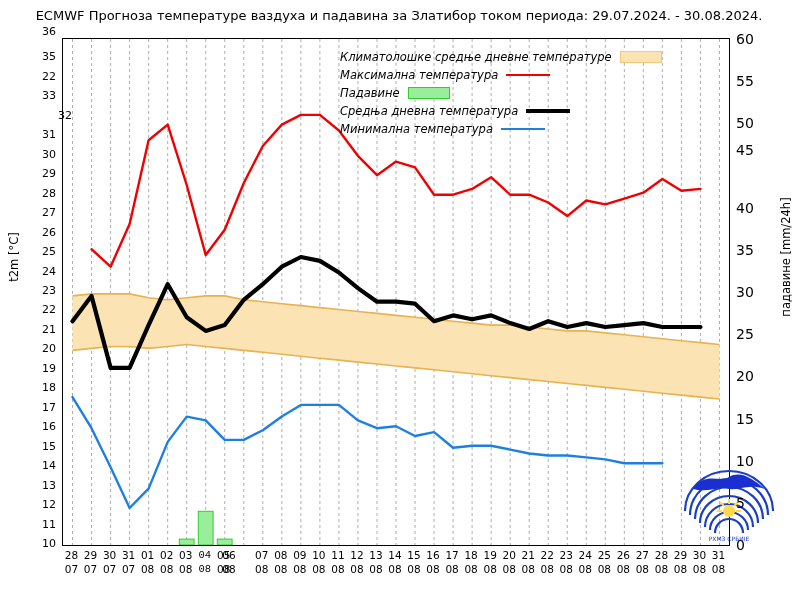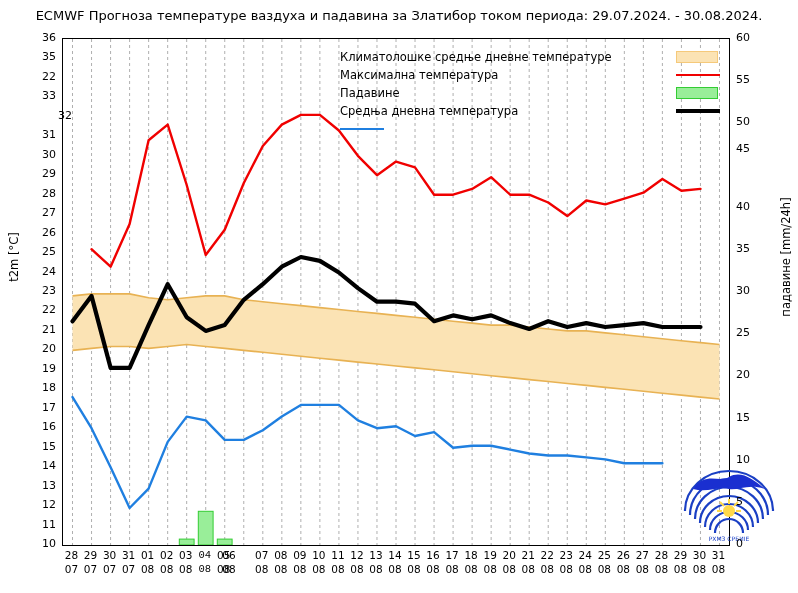--- a/index.html
+++ b/index.html
@@ -72,21 +72,21 @@
     position: absolute;
     width: 50px;
     text-align: right;
     font-size: 11px;
     color: #000000;
   }
   .ytick-right {
     position: absolute;
     width: 50px;
     text-align: left;
-    font-size: 11px;
+    font-size: 14px;
     color: #000000;
   }
   .xtick {
     position: absolute;
     width: 26px;
     text-align: center;
     font-size: 10.5px;
     color: #000000;
     line-height: 14px;
   }
@@ -94,22 +94,23 @@
     position: absolute;
     left: 340px;
     top: 48px;
     width: 380px;
     font-size: 11.5px;
     color: #000000;
   }
   .legend-row {
     display: flex;
     align-items: center;
-    justify-content: space-between;
+    justify-content: flex-start;
     height: 18px;
+    font-style: italic;
   }
   .legend-label {
     margin-right: 8px;
     white-space: nowrap;
   }
   .legend-swatch {
     width: 44px;
     height: 14px;
     position: relative;
     flex: 0 0 auto;
@@ -254,21 +255,21 @@
       <div class="ytick-left" style="left: 6px; top: 225.615px;">26</div>
       <div class="ytick-left" style="left: 6px; top: 206.154px;">27</div>
       <div class="ytick-left" style="left: 6px; top: 186.692px;">28</div>
       <div class="ytick-left" style="left: 6px; top: 167.231px;">29</div>
       <div class="ytick-left" style="left: 6px; top: 147.769px;">30</div>
       <div class="ytick-left" style="left: 6px; top: 128.308px;">31</div>
       <div class="ytick-left" style="left: 22px; top: 108.846px;">32</div>
       <div class="ytick-left" style="left: 6px; top: 89.3846px;">33</div>
       <div class="ytick-left" style="left: 6px; top: 69.9231px;">22</div>
       <div class="ytick-left" style="left: 6px; top: 50.4615px;">35</div>
-      <div class="ytick-left" style="left: 6px; top: 31px;">36</div>
+      <div class="ytick-left" style="left: 6px; top: 25px;">36</div>
     </div>
   <div id="ytick-right-container">
       <div class="ytick-right" style="left: 736px; top: 537px;">0</div>
       <div class="ytick-right" style="left: 736px; top: 494.833px;">5</div>
       <div class="ytick-right" style="left: 736px; top: 452.667px;">10</div>
       <div class="ytick-right" style="left: 736px; top: 410.5px;">15</div>
       <div class="ytick-right" style="left: 736px; top: 368.333px;">20</div>
       <div class="ytick-right" style="left: 736px; top: 326.167px;">25</div>
       <div class="ytick-right" style="left: 736px; top: 284px;">30</div>
       <div class="ytick-right" style="left: 736px; top: 241.833px;">35</div>
@@ -440,19 +441,20 @@
           <span class="sw-box" style="background: rgb(153, 238, 153); border: 1.5px solid rgb(51, 204, 51);"></span>
         </span>
       </div>
       <div class="legend-row">
         <span class="legend-label">Средња дневна температура</span>
         <span class="legend-swatch">
           <span class="sw-line thick" style="background: rgb(0, 0, 0);"></span>
         </span>
       </div>
       <div class="legend-row">
+        <span class="legend-label">Минимална температура</span>
         <span class="legend-swatch">
           <span class="sw-line" style="background: rgb(31, 127, 224);"></span>
         </span>
       </div>
     </div>
 
 </div>
 
 </body></html>

